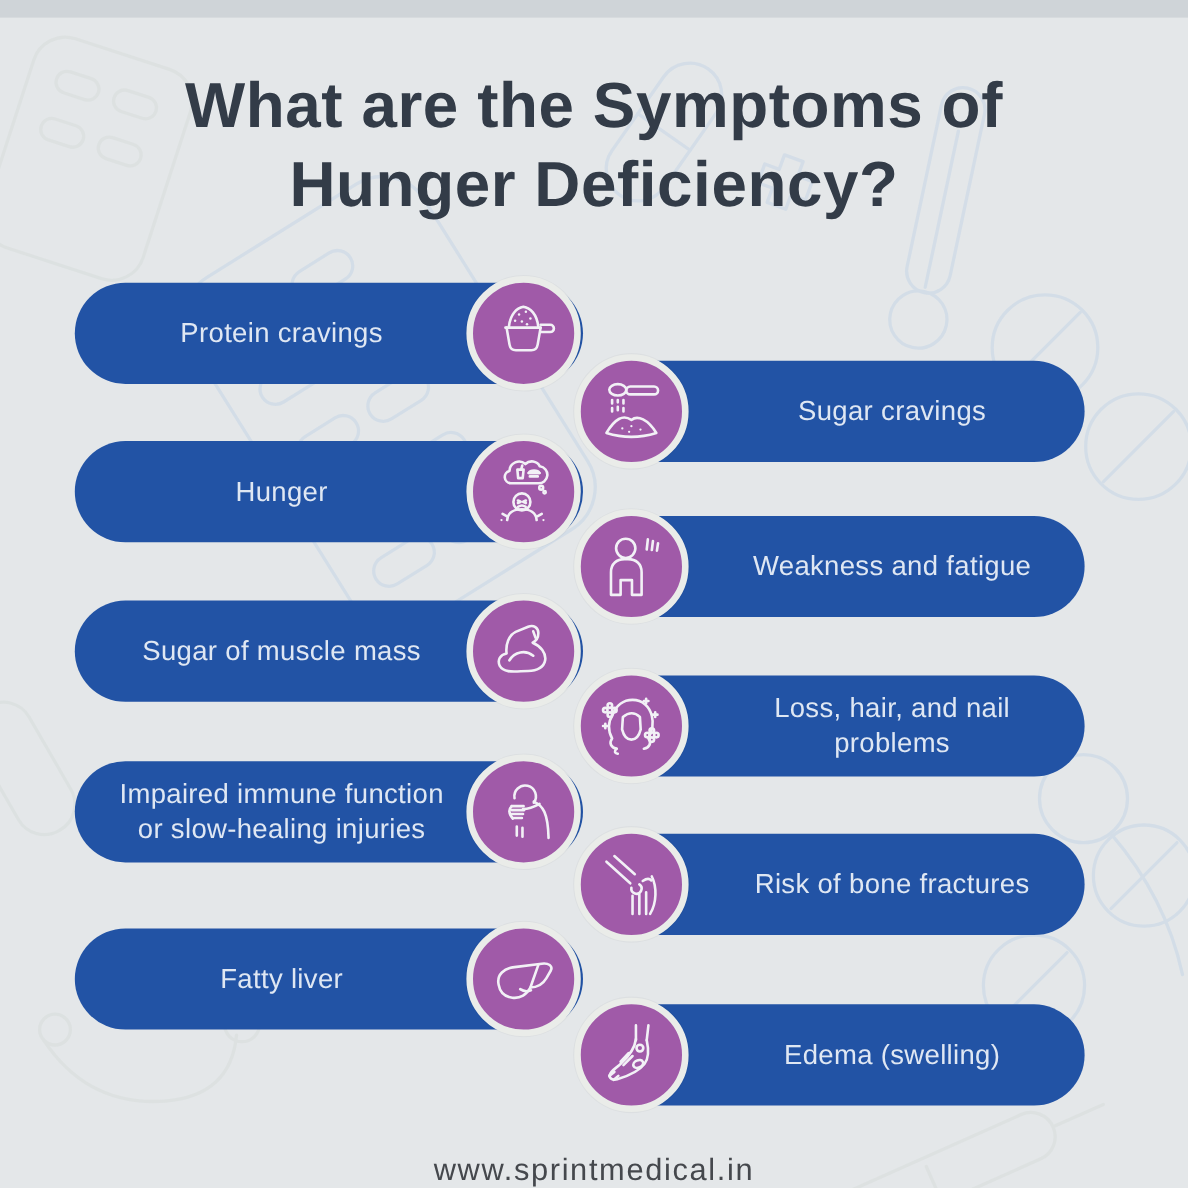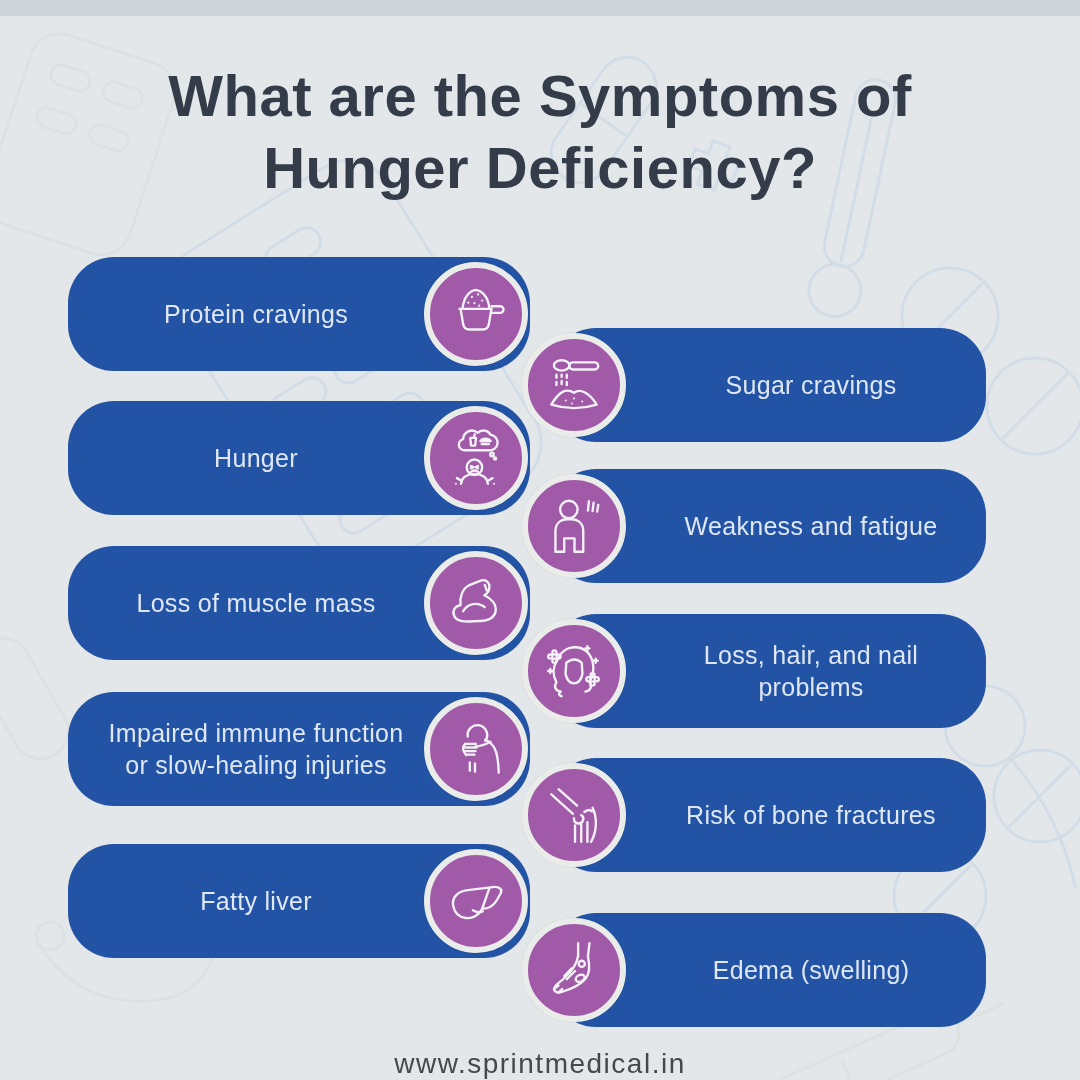--- a/index.html
+++ b/index.html
@@ -14,21 +14,21 @@
     fill:none;stroke:#c3d4e6;stroke-width:3;stroke-linecap:round;stroke-linejoin:round;
   }
   .doodles .gray{stroke:#d6dcda;}
   
   .title{
     position:absolute;top:44px;left:0;width:100%;
     text-align:center;font-weight:bold;font-size:58px;line-height:1.24;
     color:#333c48;letter-spacing:.5px;
   }
   
-  .row{position:absolute;height:114px;}
+  .row{position:absolute;height:92px;}
   .row.left{left:68px;width:462px;}
   .row.right{left:550px;width:436px;}
   .row-1{top:241px;} .row-2{top:312px;} .row-3{top:385px;} .row-4{top:453px;}
   .row-5{top:530px;} .row-6{top:598px;} .row-7{top:676px;} .row-8{top:742px;}
   .row-9{top:828px;} .row-10{top:897px;}
   .pill{
     position:absolute;inset:0;background:#2253a5;border-radius:46px;
     display:flex;align-items:center;justify-content:center;
     box-sizing:border-box;text-align:center;
     color:#dfe7f3;font-size:25px;line-height:1.3;letter-spacing:.3px;
@@ -211,21 +211,21 @@
       <svg viewBox="0 0 64 64">
         <circle cx="27" cy="16" r="8.5"></circle>
         <path d="M14 57V37c0-7.5 5-11.5 12-11.5h3c7 0 12 4 12 11.5v20h-8.5V44h-10v13Z"></path>
         <path d="M46.5 8l-1 9M51 9.5l-1 8M55.5 11.5l-1 6.5"></path>
       </svg>
     </div>
   </div>
 
   <div class="row left row-5">
     <div class="pill">
-      <span>Loss of muscle mass</span>
+      <span>Sugar of muscle mass</span>
     </div>
     <div class="icon-circle">
       <svg viewBox="0 0 64 64">
         <path d="M11 45c-2.5-5.5.5-10 6-11-1-8 2-16 8-19l11-4.5c5-2 9 1 9 5.5 0 4-2 7-5 8.5 7 3 12 9 11 15.5-1 6-7 9.5-15 9.5-10 0-21 2.5-25-4.5Z"></path>
         <path d="M19.5 40c4.5-7.5 14-9.5 21-4"></path>
         <path d="M40.5 14.5l2 5.5"></path>
       </svg>
     </div>
   </div>
 

